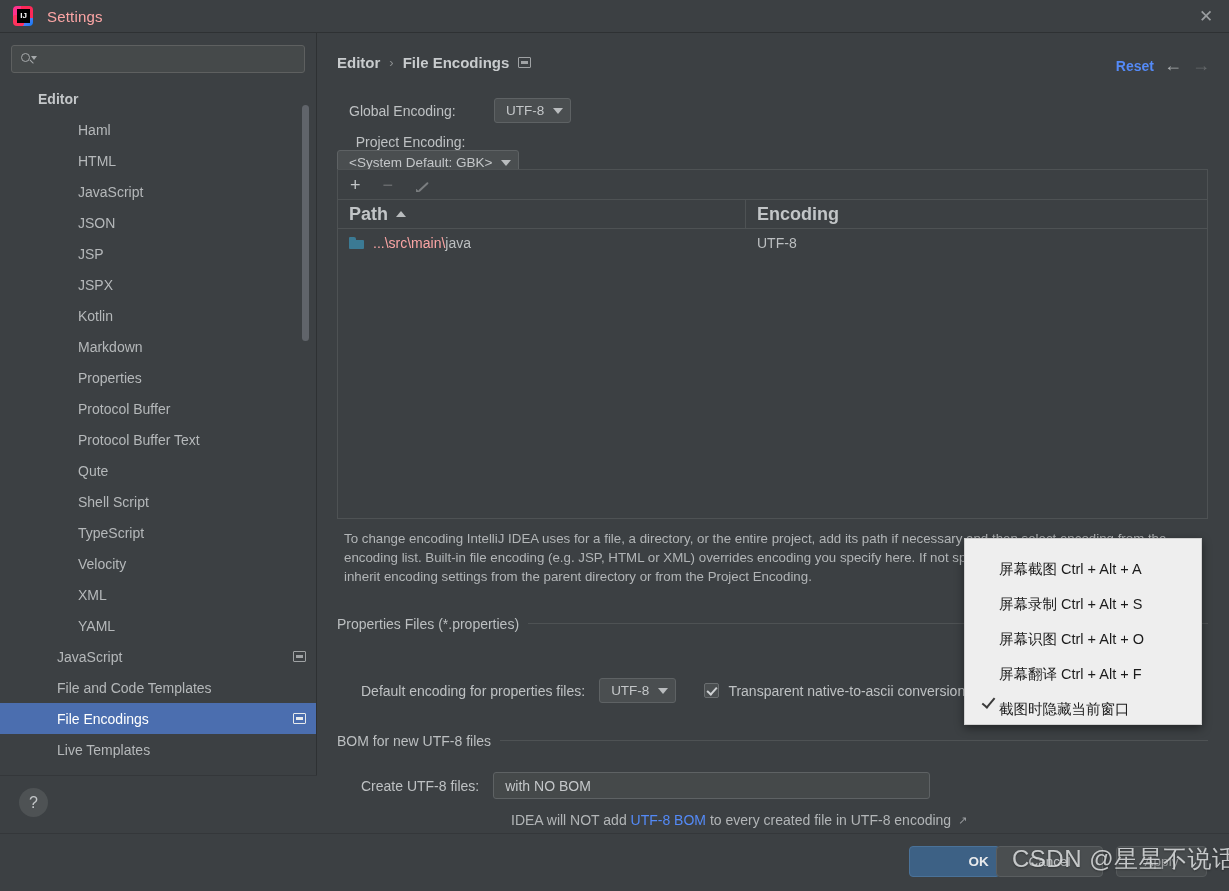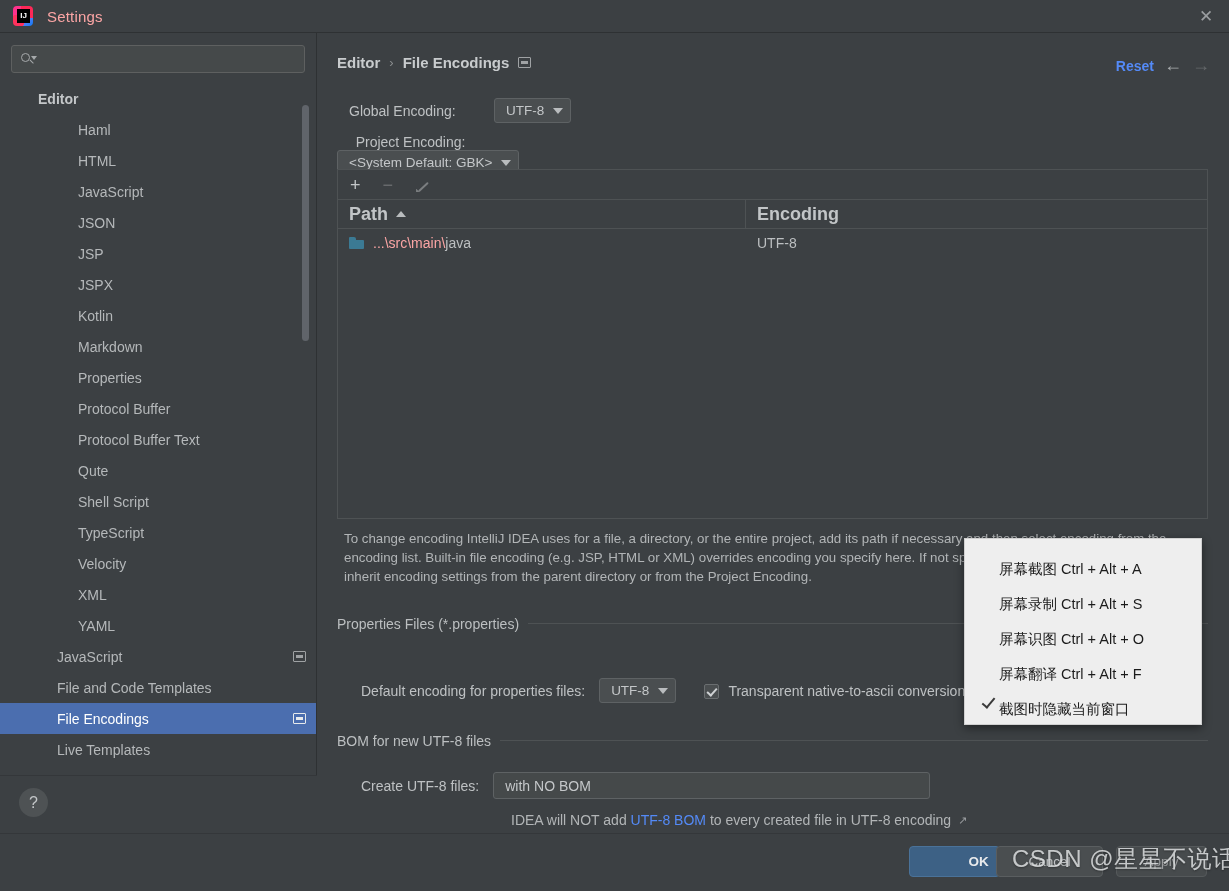--- a/index.html
+++ b/index.html
@@ -221,21 +221,21 @@
   .section-line {
     position: absolute; height: 1px; background: #4e5254;
   }
   .sec-props-title { left: 19px; top: 583px; }
   .sec-props-line  { left: 19px; top: 590px; width: 871px; z-index: 0; }
   .sec-bom-title   { left: 19px; top: 700px; }
   .sec-bom-line    { left: 19px; top: 707px; width: 871px; z-index: 0; }
 
   .row-props { left: 43px; top: 645px; gap: 14px; }
   .row-props .row-label { width: auto; }
-  .checkbox-wrap { display: flex; align-items: flex-end; gap: 9px; margin-left: 14px; }
+  .checkbox-wrap { display: flex; align-items: flex-start; gap: 9px; margin-left: 14px; }
   .checkbox {
     width: 15px; height: 15px; border: 1px solid #6a6e70;
     background: #4a4e50; border-radius: 2px; position: relative; flex: none;
   }
   .checkbox::after {
     content: ""; position: absolute; left: 4px; top: 1px;
     width: 4px; height: 8px; border: solid #cfd2d4;
     border-width: 0 2px 2px 0; transform: rotate(42deg);
   }
 

